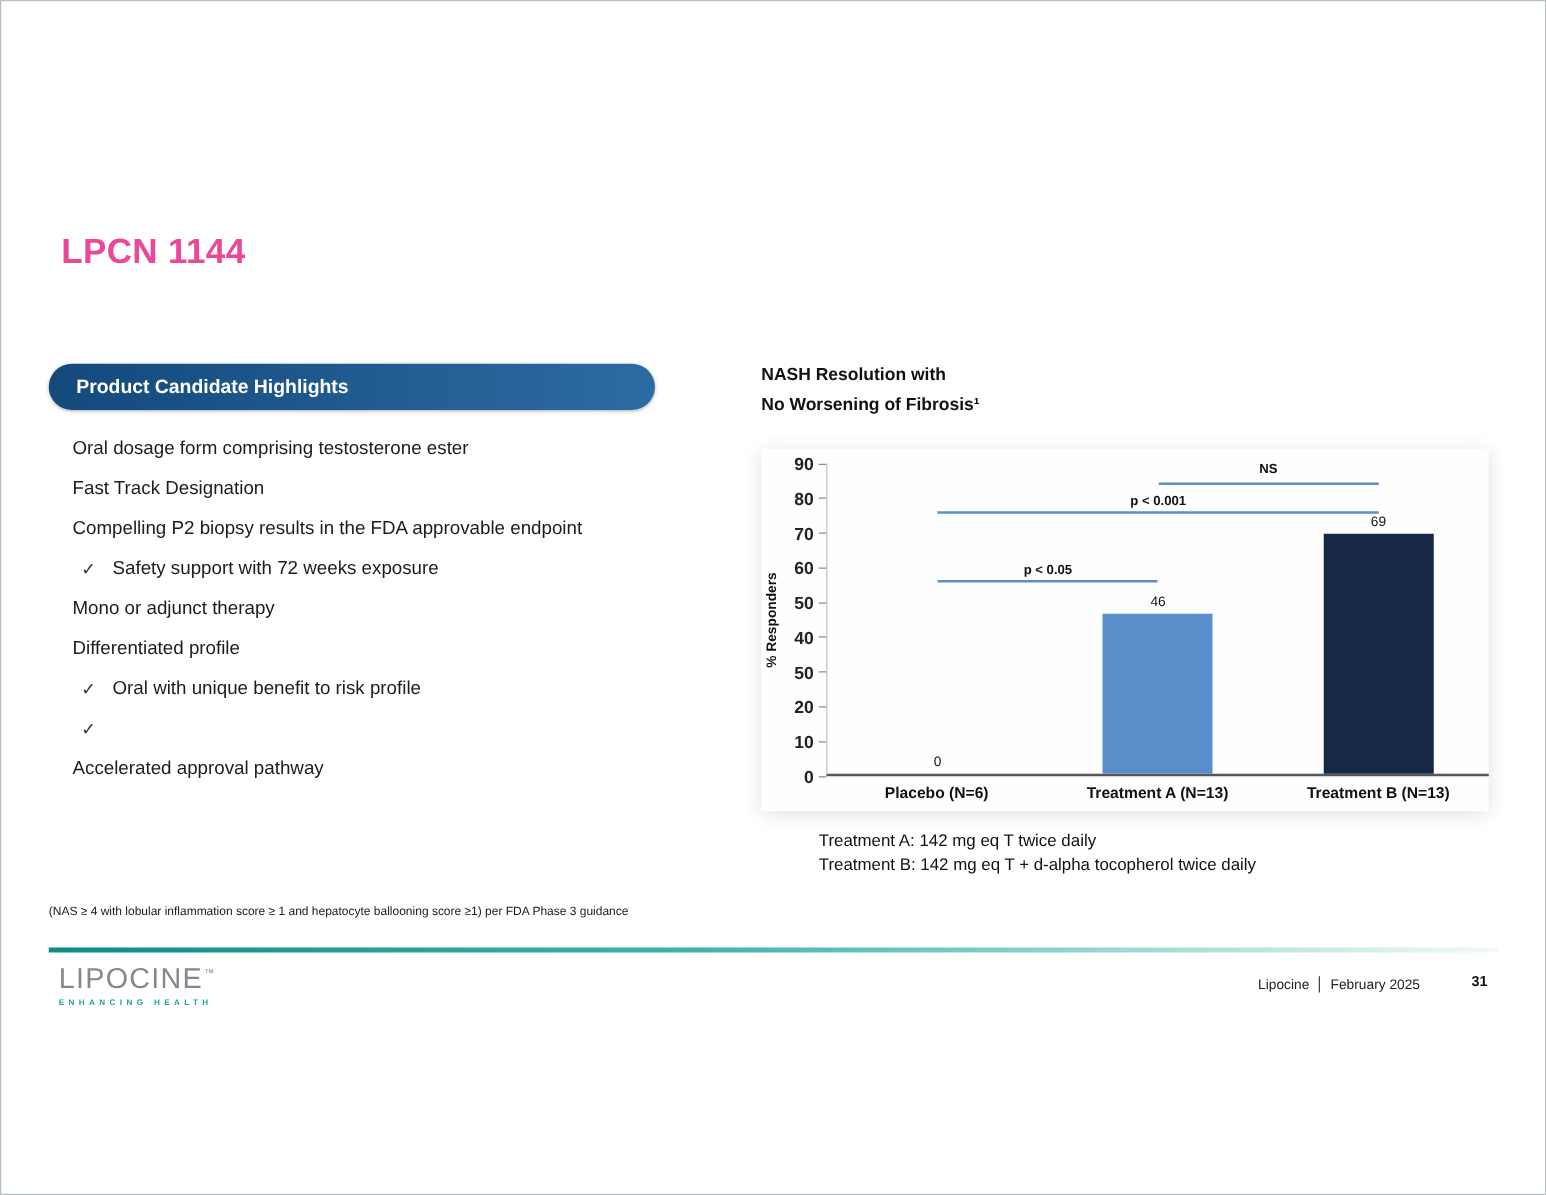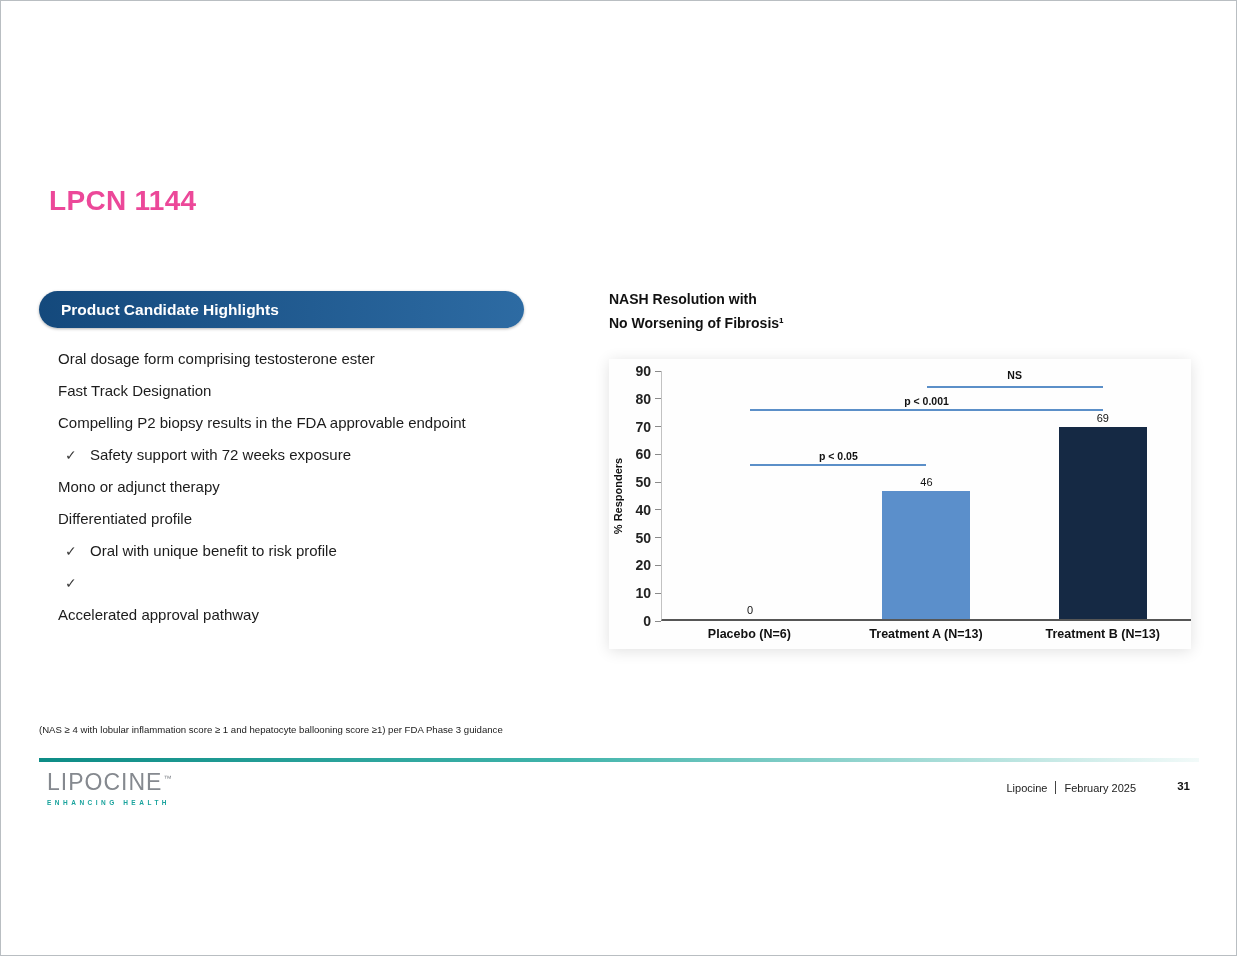--- a/index.html
+++ b/index.html
@@ -192,20 +192,24 @@
             <div class="sig-line" style="left: 50%; width: 33.3333%; bottom: 230.556px;"></div>
             <div class="sig-label" style="left: 66.6667%; bottom: 238px;">NS</div>
           </div>
       </div>
       <div class="xlabels" id="xlabels">
           <div class="xlabel">Placebo (N=6)</div>
           <div class="xlabel">Treatment A (N=13)</div>
           <div class="xlabel">Treatment B (N=13)</div>
         </div>
     </div>
+    <div class="chart-notes" id="chart-notes">
+        <div>Treatment A: 142 mg eq T twice daily</div>
+        <div>Treatment B: 142 mg eq T + d-alpha tocopherol twice daily</div>
+      </div>
   </div>
 
   <div class="footnote">
     <div>(NAS ≥ 4 with lobular  inflammation score ≥ 1 and hepatocyte ballooning score ≥1) per FDA Phase 3 guidance</div>
   </div>
 
   <div class="divider"></div>
 
   <div class="logo">
     <div class="logo-text">

